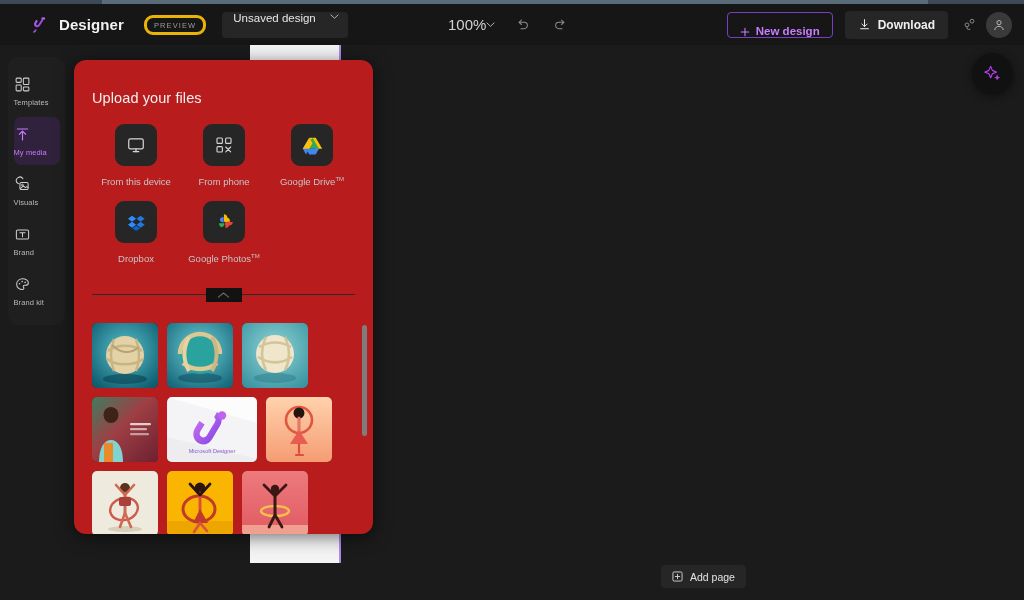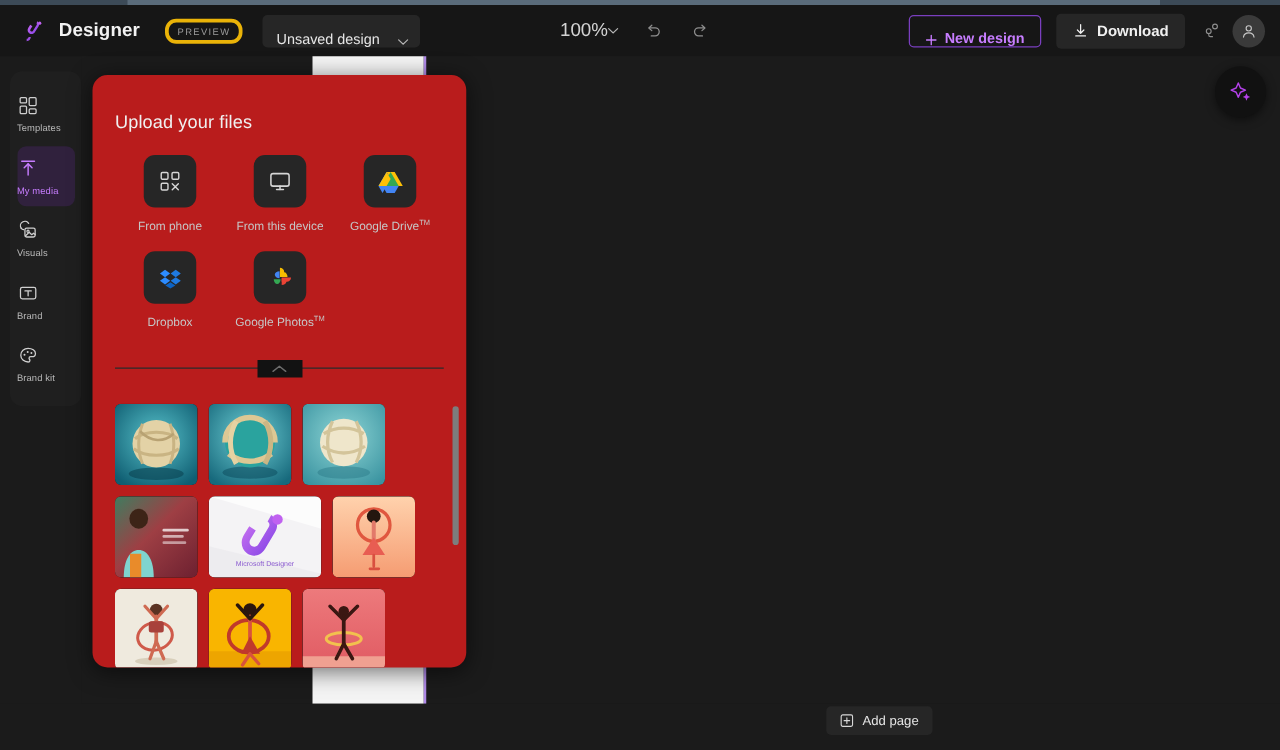--- a/index.html
+++ b/index.html
@@ -18,36 +18,36 @@
   }
   .browser-strip .tab-area {
     position: absolute; left: 102px; top: 0; width: 826px; height: 4px;
     background: #5a6b7a;
   }
 
   
   .topbar {
     position: absolute; top: 4px; left: 0; width: 1024px; height: 41px;
     background: #161616;
-    display: flex; align-items: center;
+    display: flex; align-items: center; padding-left: 12px;
   }
   .brand { display: flex; align-items: center; margin-left: 18px; }
   .brand-logo { width: 20px; height: 20px; position: relative; }
   .brand-name {
     color: #f2f2f2; font-size: 15px; font-weight: bold; margin-left: 9px;
     letter-spacing: .1px;
   }
   .preview-badge {
     margin-left: 20px; border: 3px solid #eab308; border-radius: 9px;
     color: #9a9a9a; font-size: 7.5px; letter-spacing: 1.1px;
     padding: 3px 7px 2px 7px; font-weight: normal;
   }
   .design-name {
     margin-left: 16px; background: #262626; border-radius: 4px;
-    height: 26px; display: flex; align-items: flex-end;
+    height: 26px; display: flex; align-items: flex-start;
     padding: 0 9px 0 11px; gap: 14px; cursor: pointer;
   }
   .design-name span { color: #e6e6e6; font-size: 11.5px; }
   .zoom-group {
     position: absolute; left: 448px; top: 0; height: 41px;
     display: flex; align-items: center; gap: 16px;
   }
   .zoom-val { color: #d2d2d2; font-size: 15px; display: flex; align-items: center; gap: 0; cursor: pointer; }
   .icon-btn { width: 22px; height: 22px; display: flex; align-items: center; justify-content: center; cursor: pointer; }
   .right-group {
@@ -313,39 +313,39 @@
     </div>
   </div>
 
   <div class="panel">
     <div class="panel-title">Upload your files</div>
 
     <div class="upload-grid">
 
       <div class="upload-opt">
         <span class="upload-ico">
+          <svg width="20" height="20" viewBox="0 0 22 22">
+            <rect x="3" y="4.3" width="16" height="11" rx="1.9" stroke="#d6d6d6" stroke-width="1.35" fill="none"></rect>
+            <path d="M8 18.3h6" stroke="#d6d6d6" stroke-width="1.35" stroke-linecap="round"></path>
+            <path d="M11 15.3v3" stroke="#d6d6d6" stroke-width="1.35" stroke-linecap="round"></path>
+          </svg>
+        </span>
+        <span class="upload-lbl"><span>From this device</span></span>
+      </div>
+
+      <div class="upload-opt">
+        <span class="upload-ico">
           <svg width="18" height="18" viewBox="0 0 20 20">
             <rect x="2.2" y="2.2" width="6" height="6" rx="1.1" stroke="#d6d6d6" stroke-width="1.25" fill="none"></rect>
             <rect x="11.8" y="2.2" width="6" height="6" rx="1.1" stroke="#d6d6d6" stroke-width="1.25" fill="none"></rect>
             <rect x="2.2" y="11.8" width="6" height="6" rx="1.1" stroke="#d6d6d6" stroke-width="1.25" fill="none"></rect>
             <path d="M12 12.2l5.4 5.4M17.4 12.2L12 17.6" stroke="#d6d6d6" stroke-width="1.25" stroke-linecap="round"></path>
           </svg>
         </span>
         <span class="upload-lbl"><span>From phone</span></span>
-      </div>
-
-      <div class="upload-opt">
-        <span class="upload-ico">
-          <svg width="20" height="20" viewBox="0 0 22 22">
-            <rect x="3" y="4.3" width="16" height="11" rx="1.9" stroke="#d6d6d6" stroke-width="1.35" fill="none"></rect>
-            <path d="M8 18.3h6" stroke="#d6d6d6" stroke-width="1.35" stroke-linecap="round"></path>
-            <path d="M11 15.3v3" stroke="#d6d6d6" stroke-width="1.35" stroke-linecap="round"></path>
-          </svg>
-        </span>
-        <span class="upload-lbl"><span>From this device</span></span>
       </div>
 
       <div class="upload-opt">
         <span class="upload-ico">
           <svg width="21" height="19" viewBox="0 0 24 21">
             <path d="M8.3 1.5h7.4l7.4 12.8h-7.4z" fill="#ffc107"></path>
             <path d="M8.3 1.5 0.9 14.3l3.7 6.4 7.4-12.8z" fill="#4285f4" transform="translate(0,0)"></path>
             <path d="M8.3 1.5 0.9 14.3h14.8z" fill="#34a853" opacity="0"></path>
             <path d="M12 1.5 4.6 14.3h14.8z" fill="#34a853"></path>
             <path d="M4.6 14.3 0.9 14.3l3.7 6.4 3.7-6.4z" fill="#1967d2" opacity="0"></path>

